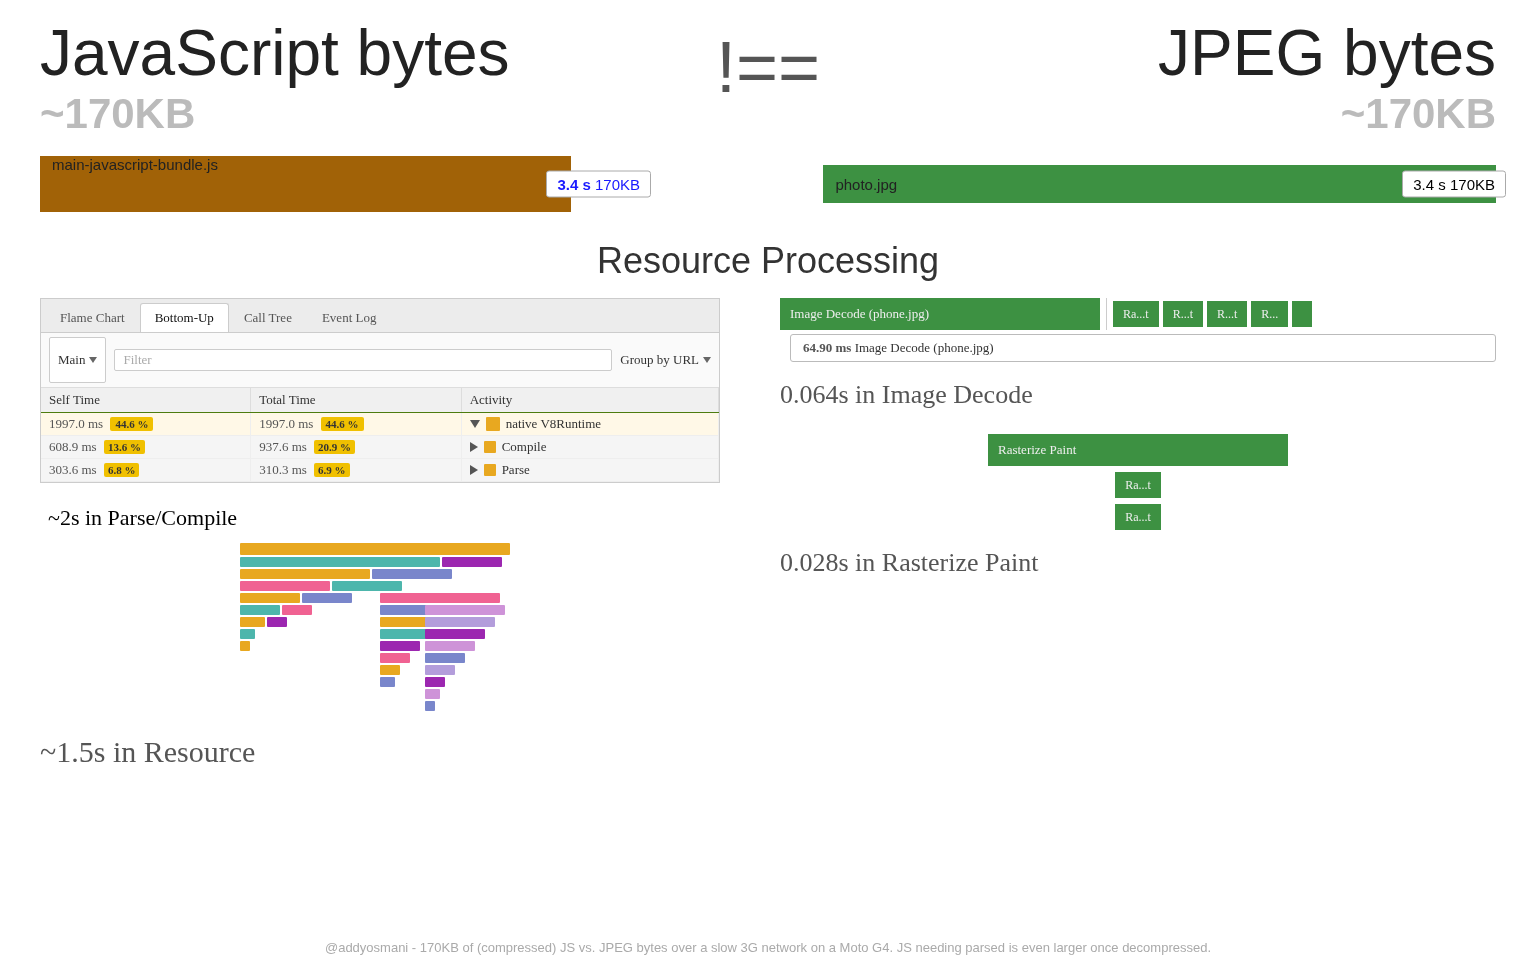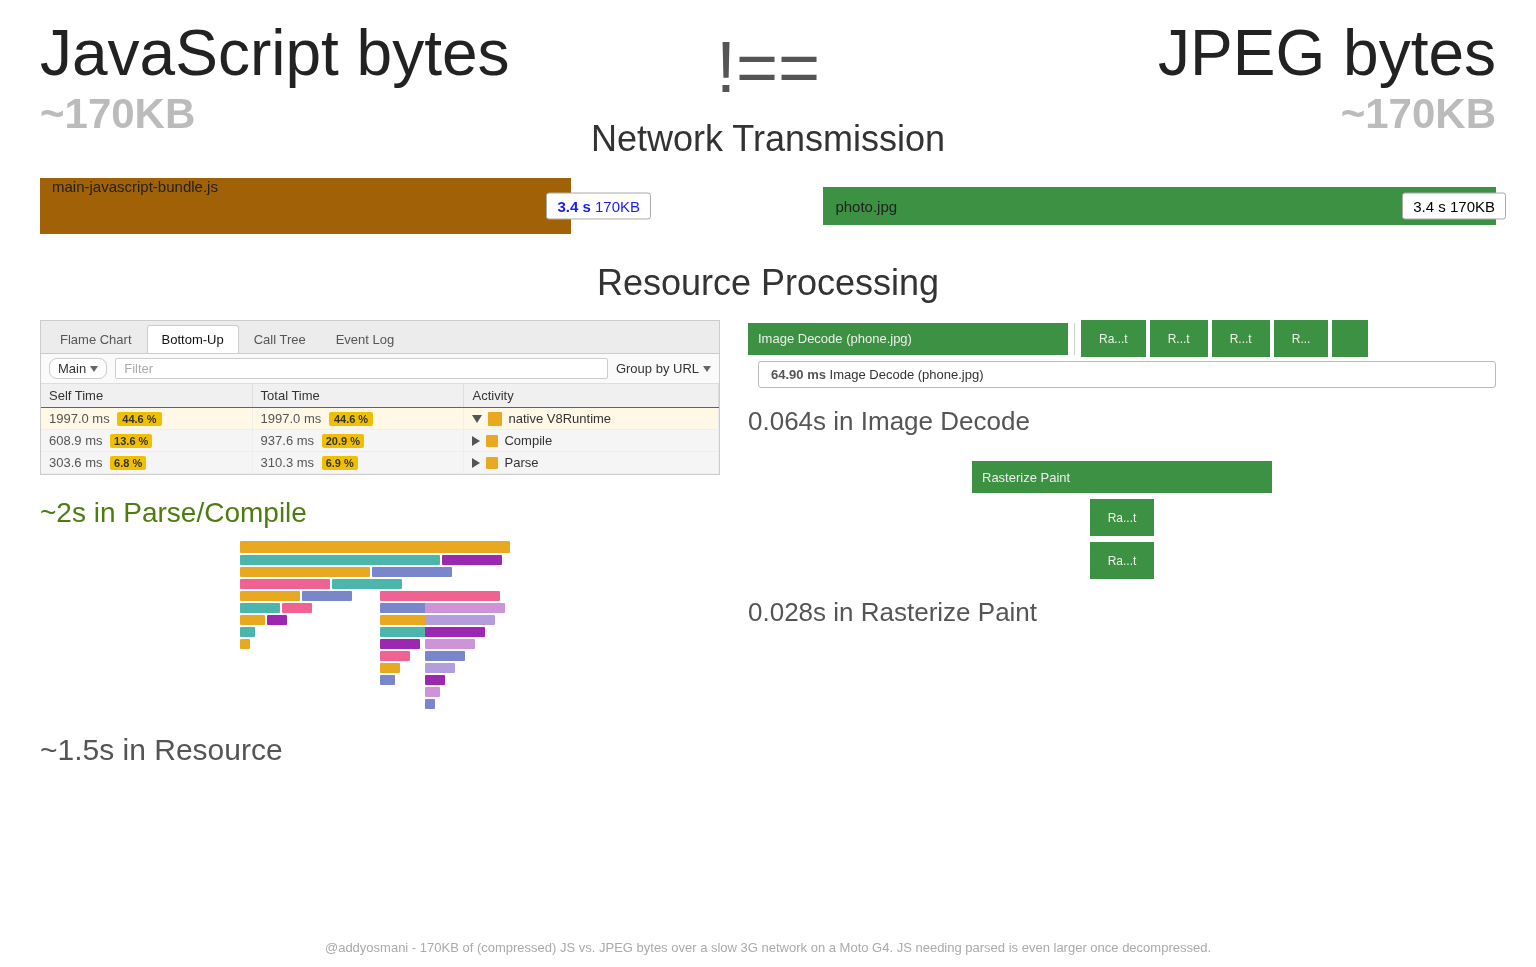--- a/index.html
+++ b/index.html
@@ -138,21 +138,22 @@
       font-weight: 400;
       color: #333;
       text-align: center;
       margin: 28px 0 16px 0;
     }
 
     
     .main-content {
       display: flex;
       margin: 0 40px;
-      gap: 28px;
+      gap: 60px;
+      font-family: Liberation Serif, serif;
     }
     .left-panel {
       flex: 0 0 680px;
     }
     .right-panel {
       flex: 1;
     }
 
     
     .devtools-panel {
@@ -189,22 +190,22 @@
       gap: 8px;
       border-bottom: 1px solid #ddd;
       background: #fafafa;
     }
     .toolbar-select {
       display: flex;
       align-items: center;
       gap: 4px;
       background: #fff;
       border: 1px solid #ccc;
-      border-radius: 8px;
-      padding: 2px 8px;
+      border-radius: 2px;
+      padding: 14px 8px;
       font-size: 13px;
       color: #333;
     }
     .toolbar-filter {
       background: #fff;
       border: 1px solid #ccc;
       border-radius: 2px;
       padding: 2px 8px;
       font-size: 13px;
       color: #aaa;
@@ -303,23 +304,23 @@
       display: inline-block;
       width: 0;
       height: 0;
       border-left: 4px solid transparent;
       border-right: 4px solid transparent;
       border-top: 6px solid #666;
     }
 
     
     .parse-label {
-      font-size: 28px;
-      color: #4d7c0f;
-      margin: 22px 0 12px 0;
+      font-size: 22px;
+      color: #000000;
+      margin: 22px 0 12px 8px;
       text-align: left;
     }
     .execution-label {
       font-size: 30px;
       color: #555;
       margin: 22px 0 12px 0;
       text-align: left;
     }
 
     
@@ -338,24 +339,24 @@
       display: flex;
       align-items: center;
       padding: 0 10px;
       color: #eee;
       font-size: 13px;
       font-weight: 500;
       white-space: nowrap;
     }
     .green-bar-sm {
       background: #3d9142;
-      height: 37px;
-      display: flex;
-      align-items: center;
-      padding: 0 18px;
+      height: 26px;
+      display: flex;
+      align-items: center;
+      padding: 0 10px;
       color: #eee;
       font-size: 12px;
       white-space: nowrap;
     }
     .tooltip-box {
       background: #fff;
       border: 1px solid #bbb;
       border-radius: 3px;
       padding: 5px 12px;
       font-size: 13px;
@@ -422,21 +423,20 @@
 </head>
 <body>
 
 <div class="header-section">
   <div class="header-left">
     <div class="big-title">JavaScript bytes</div>
     <div class="subtitle-kb">~170KB</div>
   </div>
   <div class="header-center">
     <div class="not-equal">!==</div>
-    <div class="section-label">Network Transmission</div>
   </div>
   <div class="header-right">
     <div class="big-title">JPEG bytes</div>
     <div class="subtitle-kb">~170KB</div>
   </div>
 </div>
 
 <div class="network-section">
   <div class="net-bar-left">
     <div class="bar-js">

